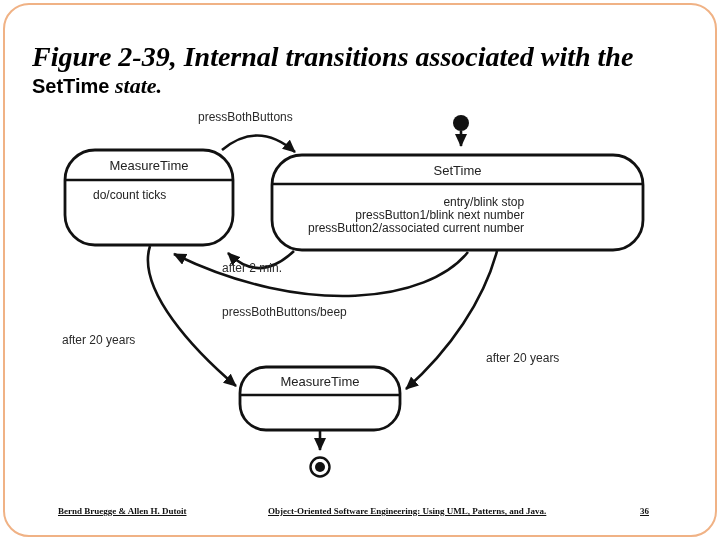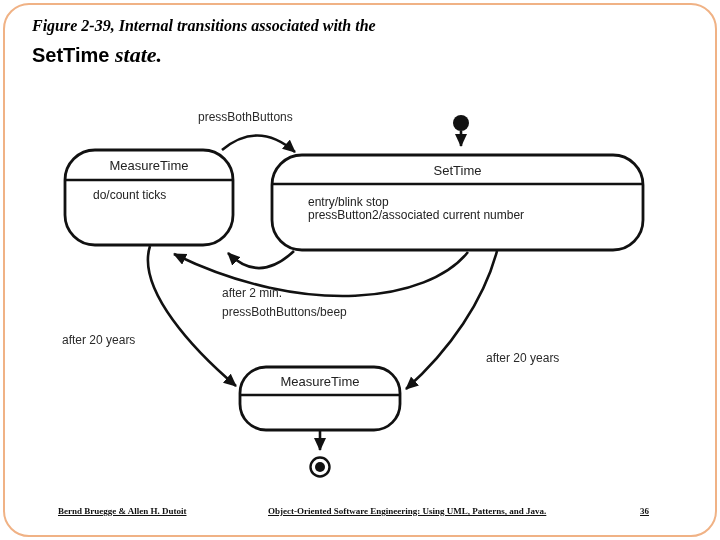--- a/index.html
+++ b/index.html
@@ -2,30 +2,30 @@
 <html><head>
 <meta charset="utf-8">
 <style>
   html,body{margin:0;padding:0;background:#fff;}
   .slide{position:relative;width:720px;height:540px;background:#ffffff;overflow:hidden;
          font-family:"Liberation Sans",sans-serif;color:#1a1a1a;}
   .frame{position:absolute;left:3px;top:3px;right:3px;bottom:3px;
          border:2px solid #f0b285;border-radius:26px;pointer-events:none;}
   .title-block{position:absolute;left:32px;top:12px;width:640px;}
   .t1{font-family:"Liberation Serif",serif;font-style:italic;font-weight:bold;
-      font-size:16px;line-height:28px;color:#000;}
+      font-size:28px;line-height:28px;color:#000;margin-top:31px;}
   .t2{margin-top:2px;}
   .t2 .code{font-family:"Liberation Sans",sans-serif;font-weight:bold;font-size:20px;color:#000;}
   .t2 .rest{font-family:"Liberation Serif",serif;font-style:italic;font-weight:bold;
             font-size:22px;color:#000;text-align:right;}
   svg.wire{position:absolute;left:0;top:0;pointer-events:none;}
   .dlabel{position:absolute;font-size:12px;color:#2a2a2a;white-space:nowrap;}
   .state-title{position:absolute;display:flex;align-items:center;justify-content:center;
                font-size:13px;color:#222;}
-  .actions{position:absolute;font-size:12px;line-height:12.9px;color:#222;white-space:nowrap;}
+  .actions{position:absolute;font-size:12px;line-height:12.9px;color:#222;white-space:nowrap;text-align:right;}
   .footer-item{position:absolute;top:506px;font-family:"Liberation Serif",serif;
                font-weight:bold;font-size:9px;color:#111;white-space:nowrap;text-decoration:underline;}
 </style>
 </head>
 <body>
 
 <div class="slide">
 
   <div class="frame"></div>
 
@@ -75,27 +75,28 @@
       <circle cx="320" cy="467" r="5" fill="#111"></circle>
     </g>
   </svg>
 
   <div class="state-title" style="left:65px;top:152px;width:168px;height:27px;">MeasureTime</div>
   <div class="actions" style="left:93px;top:189px;">do/count ticks</div>
 
   <div class="state-title" style="left:272px;top:157px;width:371px;height:26px;">SetTime</div>
   <div class="actions" style="left:308px;top:196px;">
     <div>entry/blink stop</div>
+    <div>pressButton1/blink next number</div>
     <div>pressButton2/associated current number</div>
   </div>
 
   <div class="state-title" style="left:240px;top:369px;width:160px;height:25px;">MeasureTime</div>
 
   <div class="dlabel" style="left:198px;top:110px;">pressBothButtons</div>
-  <div class="dlabel" style="left:222px;top:286px;">after 2 min.</div>
+  <div class="dlabel" style="left:222px;top:261px;">after 2 min.</div>
   <div class="dlabel" style="left:183px;top:305px;margin-left:39px;">pressBothButtons/beep</div>
   <div class="dlabel" style="left:62px;top:333px;">after 20 years</div>
   <div class="dlabel" style="left:486px;top:351px;">after 20 years</div>
 
   <div class="footer-item" style="left:58px;">Bernd Bruegge &amp; Allen H. Dutoit</div>
   <div class="footer-item" style="left:268px;">Object-Oriented Software Engineering: Using UML, Patterns, and Java.</div>
   <div class="footer-item" style="left:640px;">36</div>
 
 </div>
 

